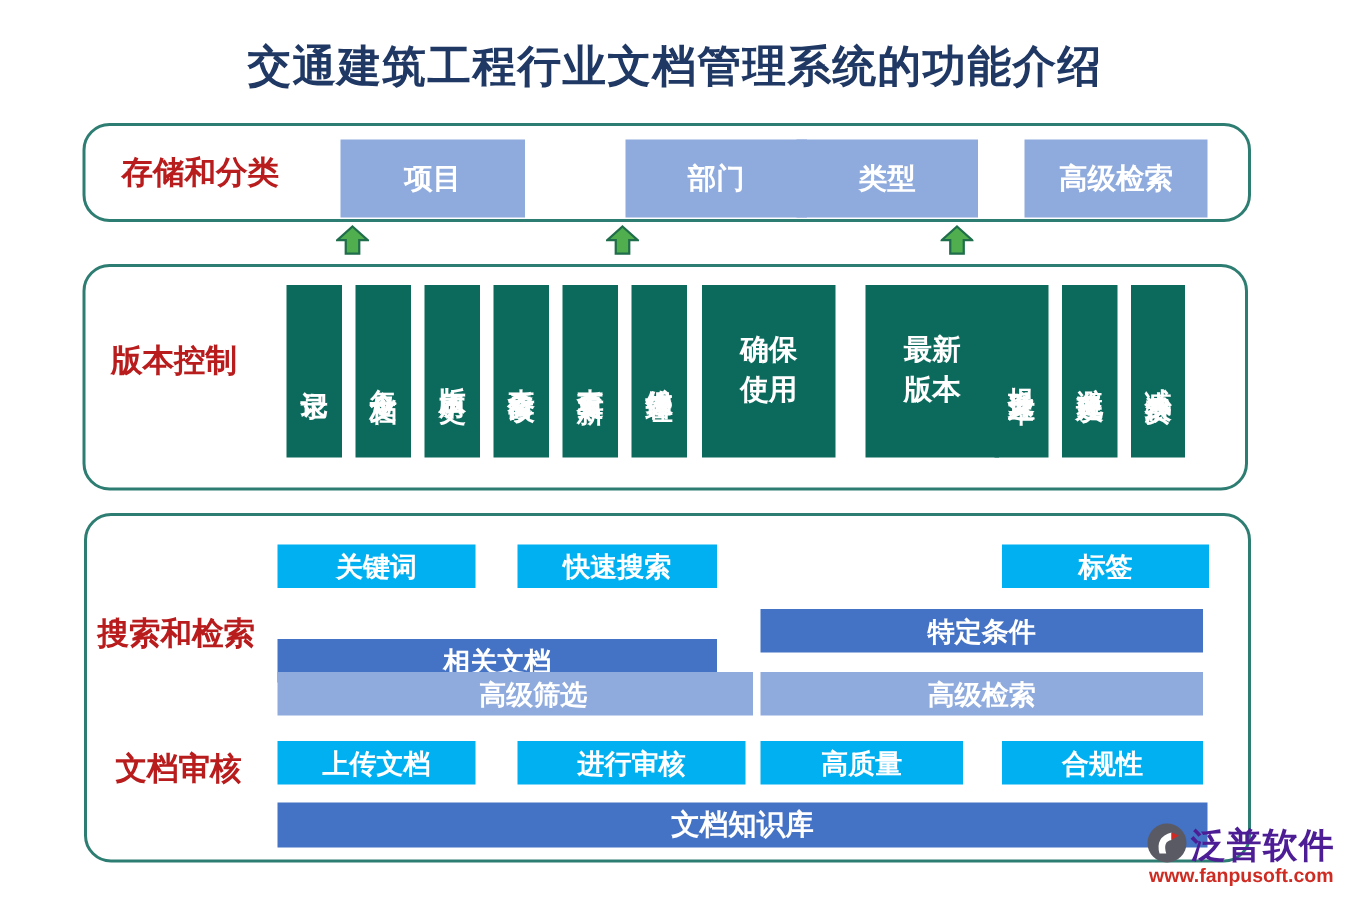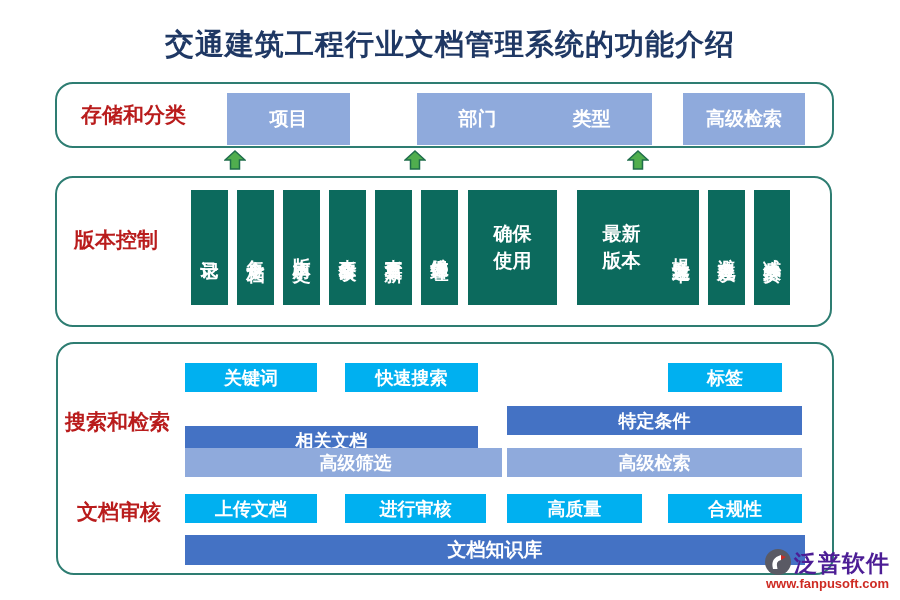--- a/index.html
+++ b/index.html
@@ -113,30 +113,30 @@
   <div class="vblock" style="left:754px;width:36px;">
     <span>减少浪费</span>
     </div>
 
   <div class="rbox" style="left:56px;top:342px;width:774px;height:229px;"></div>
   <div class="sec-label" style="left:65px;top:408px;">搜索和检索</div>
   <div class="sec-label" style="left:77px;top:498px;">文档审核</div>
 
   <div class="pill cyan row-pill" style="left:185px;top:363px;width:132px;">关键词</div>
   <div class="pill cyan row-pill" style="left:345px;top:363px;width:133px;">快速搜索</div>
-  <div class="pill cyan row-pill" style="left:668px;top:363px;width:114px;">标签</div>
+  <div class="pill cyan row-pill" style="left:668px;top:363px;width:138px;">标签</div>
 
   <div class="pill mblue row-pill" style="left:185px;top:426px;width:293px;">相关文档</div>
   <div class="pill mblue row-pill" style="left:507px;top:406px;width:295px;">特定条件</div>
 
   <div class="pill peri row-pill" style="left:185px;top:448px;width:293px;padding-left:24px;">高级筛选</div>
   <div class="pill peri row-pill" style="left:507px;top:448px;width:295px;">高级检索</div>
 
   <div class="pill cyan row-pill" style="left:185px;top:494px;width:132px;">上传文档</div>
-  <div class="pill cyan row-pill" style="left:345px;top:494px;width:141px;">进行审核</div>
+  <div class="pill cyan row-pill" style="left:345px;top:494px;width:152px;">进行审核</div>
   <div class="pill cyan row-pill" style="left:507px;top:494px;width:135px;">高质量</div>
   <div class="pill cyan row-pill" style="left:668px;top:494px;width:134px;">合规性</div>
 
   <div class="pill mblue" style="left:185px;top:535px;width:620px;height:30px;font-size:19px;">文档知识库</div>
 
   <svg class="wm-logo" width="28" height="28" viewBox="0 0 28 28">
     <circle cx="14" cy="14" r="13" fill="#5A5A64"></circle>
     <path d="M9 21 Q6 10 17 7 L17 12 Q11 13 13.5 21 Z" fill="#fff"></path>
     <path d="M17 7 L22 9 L17 12 Z" fill="#CE2B23"></path>
   </svg>

